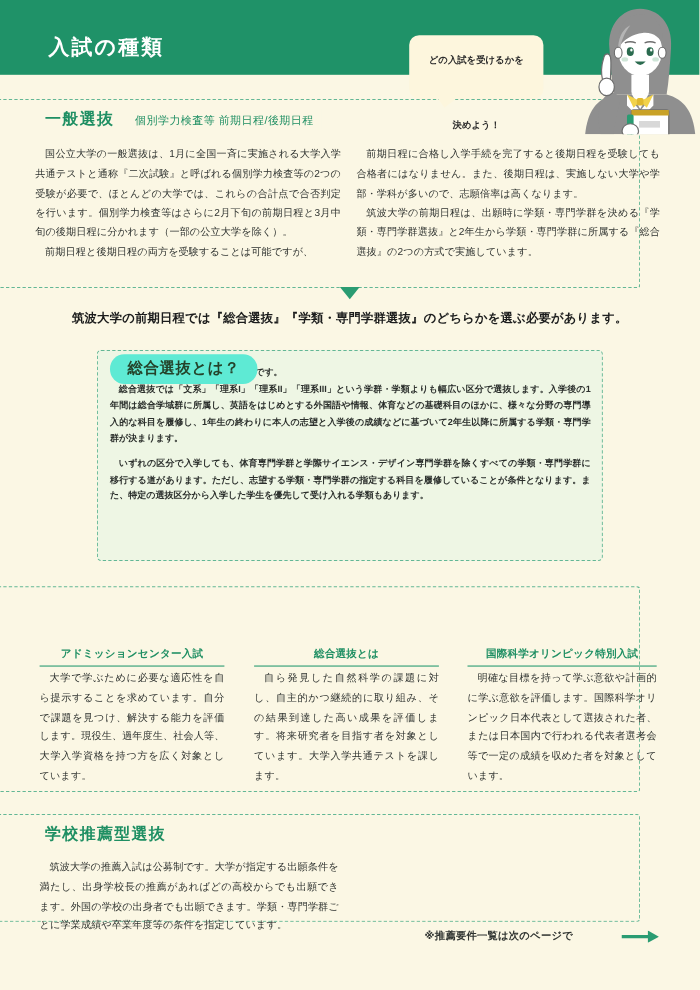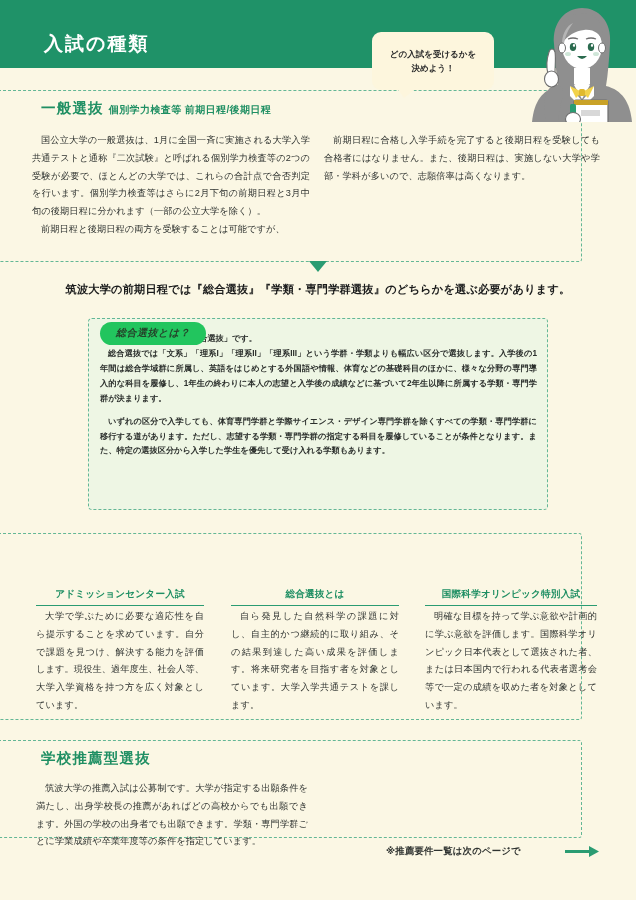--- a/index.html
+++ b/index.html
@@ -42,20 +42,21 @@
     left: 50%; bottom: -8px; margin-left: -36px;
     width: 0; height: 0;
     border-left: 7px solid transparent;
     border-right: 13px solid transparent;
     border-top: 10px solid #fdf6dd;
   }
   .speech-bubble span {
     font-size: 8.5px; color: #2b2b2b; font-weight: bold;
     line-height: 1.65;
     white-space: nowrap;
+    margin-top: 45px;
   }
 
   
   .illustration {
     position: absolute; right: 0px; top: 0px;
     width: 118px; height: 122px;
     z-index: 5;
   }
 
   
@@ -71,22 +72,22 @@
     display: flex; align-items: baseline;
     white-space: nowrap;
     padding: 0 7px;
     z-index: 3;
   }
   .sec-title .big {
     font-size: 14.5px; font-weight: bold; color: #1f8f63;
     letter-spacing: 1.2px;
   }
   .sec-title .sub {
-    font-size: 10px; font-weight: bold; color: #1f8f63;
-    margin-left: 5px; letter-spacing: 0.4px;
+    font-size: 10px; font-weight: normal; color: #1f8f63;
+    margin-left: 19px; letter-spacing: 0.4px;
   }
   .sec-title .sub2 {
     font-size: 9.2px; font-weight: bold; color: #1f8f63;
     margin-left: 9px; line-height: 1.5;
     letter-spacing: 0.2px;
   }
 
   
   .bodytext {
     position: absolute;
@@ -120,27 +121,26 @@
   
   .greenbox {
     position: absolute; left: 88px; top: 318px;
     width: 460px; height: 192px;
     border: 1.3px dashed #63b795;
     border-radius: 4px;
     background: #eef6e4;
   }
   .pill {
     position: absolute; left: 100px; top: 322px;
-    background: #22c55e;
+    background: #5eead4;
     border-radius: 13px;
     padding: 4px 16px 5px 16px;
-    font-size: 10px; font-weight: bold; color: #24432a;
+    font-size: 14px; font-weight: bold; color: #24432a;
     letter-spacing: 0.5px;
     z-index: 3;
-    font-style: italic;
   }
   .greenbox-text {
     position: absolute; left: 100px; top: 332px;
     width: 437px;
     font-size: 8.2px; line-height: 1.82;
     color: #2b2f2c; font-weight: bold;
     text-align: justify;
   }
   .greenbox-text p { text-indent: 8px; }
   .greenbox-text p.first { text-indent: 116px; }
@@ -243,20 +243,21 @@
     <span class="sub">個別学力検査等 前期日程/後期日程</span>
   </div>
 
   <div class="bodytext" style="left:32px; top:132px; width:278px;">
     <p>国公立大学の一般選抜は、1月に全国一斉に実施される大学入学共通テストと通称『二次試験』と呼ばれる個別学力検査等の2つの受験が必要で、ほとんどの大学では、これらの合計点で合否判定を行います。個別学力検査等はさらに2月下旬の前期日程と3月中旬の後期日程に分かれます（一部の公立大学を除く）。</p>
     <p>前期日程と後期日程の両方を受験することは可能ですが、</p>
   </div>
 
   <div class="bodytext" style="left:324px; top:132px; width:276px;">
     <p>前期日程に合格し入学手続を完了すると後期日程を受験しても合格者にはなりません。また、後期日程は、実施しない大学や学部・学科が多いので、志願倍率は高くなります。</p>
+    <p>筑波大学の前期日程は、出願時に学類・専門学群を決める『学類・専門学群選抜』と2年生から学類・専門学群に所属する『総合選抜』の2つの方式で実施しています。</p>
   </div>
 
   <div class="arrow-down"></div>
   <div class="banner-line">筑波大学の前期日程では『総合選抜』『学類・専門学群選抜』のどちらかを選ぶ必要があります。</div>
 
   <div class="greenbox"></div>
   <div class="pill">総合選抜とは？</div>
   <div class="greenbox-text">
     <p>それを叶える入試が「総合選抜」です。</p>
     <p>総合選抜では「文系」「理系I」「理系II」「理系III」という学群・学類よりも幅広い区分で選抜します。入学後の1年間は総合学域群に所属し、英語をはじめとする外国語や情報、体育などの基礎科目のほかに、様々な分野の専門導入的な科目を履修し、1年生の終わりに本人の志望と入学後の成績などに基づいて2年生以降に所属する学類・専門学群が決まります。</p>

